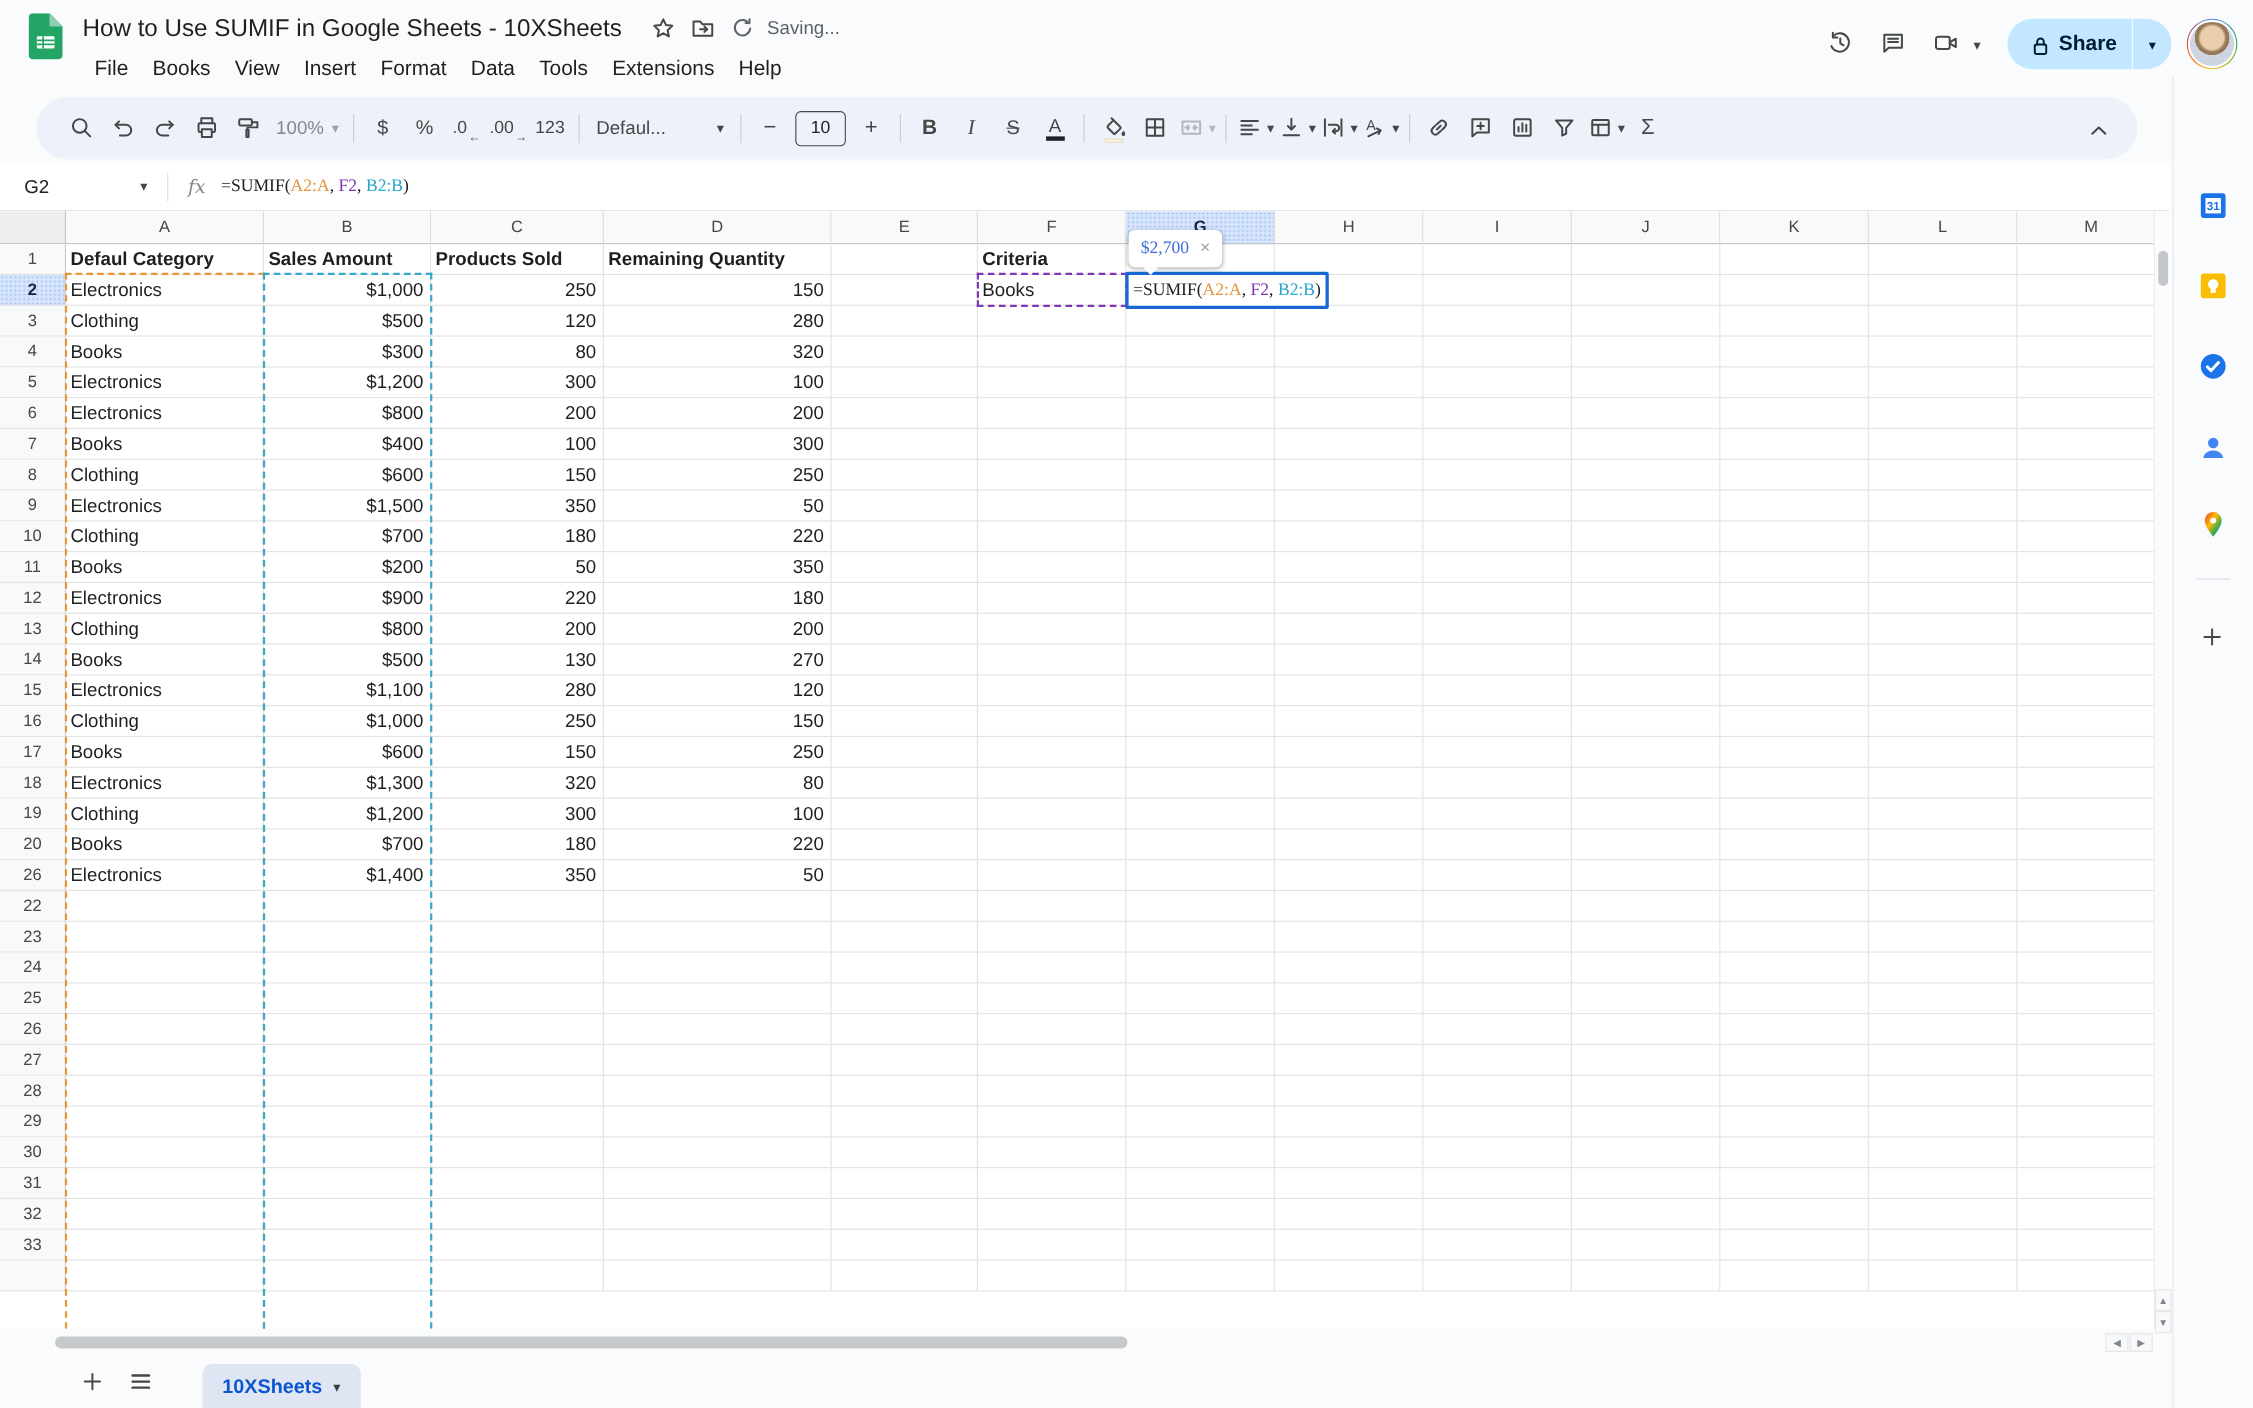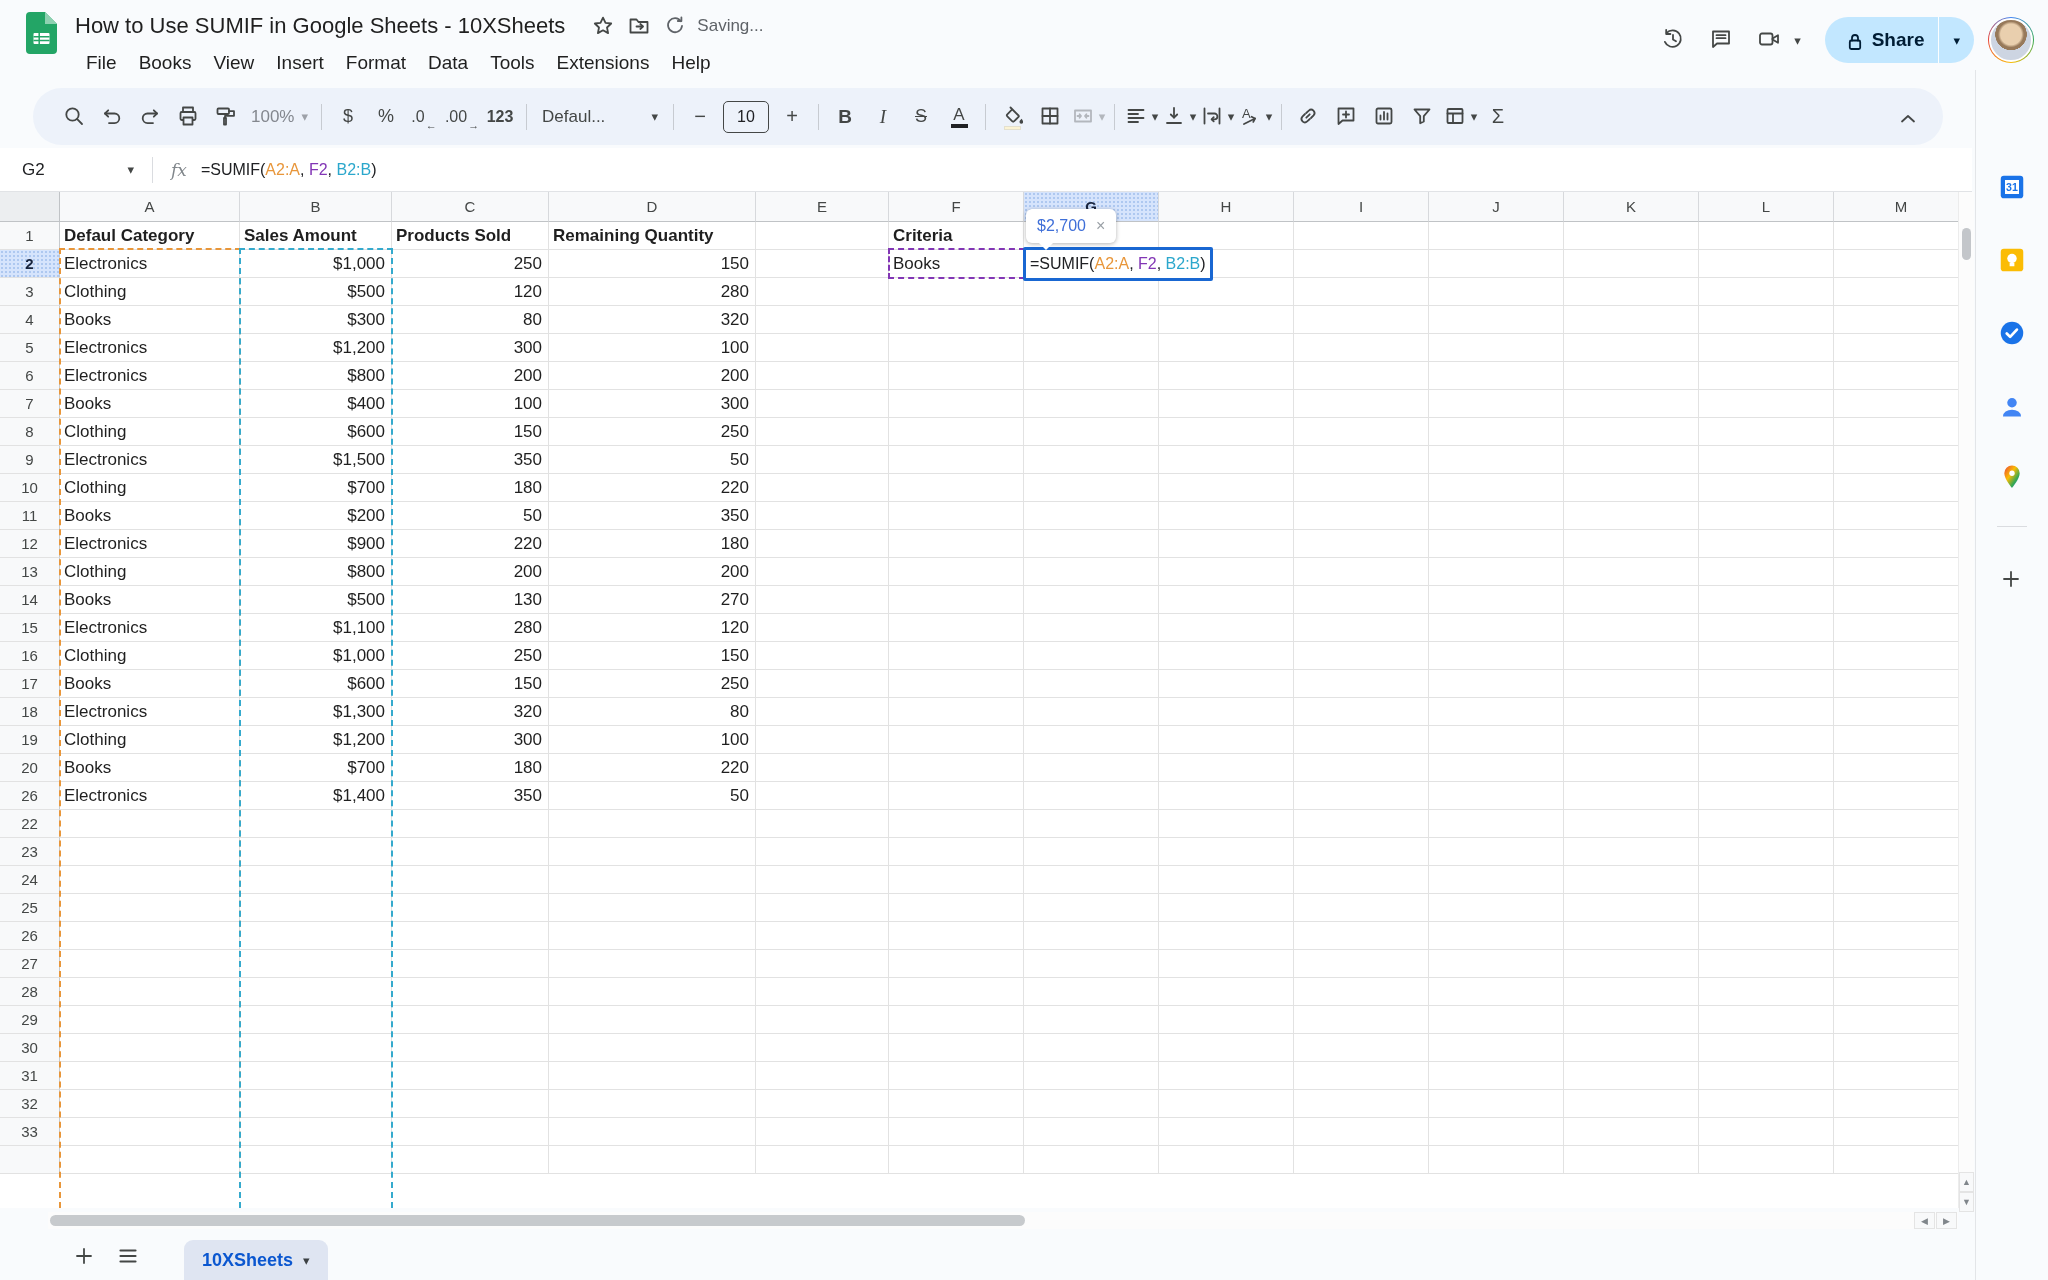--- a/index.html
+++ b/index.html
@@ -1,18 +1,18 @@
 <!DOCTYPE html>
 <html><head>
 <meta charset="utf-8">
 <style>
   html,body{margin:0;padding:0;width:2048px;height:1280px;overflow:hidden;
     font-family:"Liberation Sans",sans-serif;background:#f9fbfd;color:#202124;}
   #app{position:relative;width:2048px;height:1280px;}
-  .mono{font-family:Liberation Sans, sans-serif;}
+  .mono{font-family:Liberation Serif, serif;}
 
   
   #topbar{position:absolute;left:0;top:0;width:2048px;height:86px;background:#f9fbfd;display:flex;align-items:flex-start;}
   #logo{margin:12px 18px 0 26px;}
   .head-col{display:flex;flex-direction:column;}
   .title-row{display:flex;align-items:center;height:40px;margin-top:6px;}
   #doc-title{font-size:22px;color:#1f1f1f;margin-right:20px;white-space:nowrap;}
   .hicon{display:flex;align-items:center;justify-content:center;width:36px;height:36px;border-radius:50%;}
   .saving{font-size:17px;color:#5f6368;margin-left:4px;}
   #menubar{display:flex;align-items:center;height:34px;}
@@ -241,21 +241,21 @@
     <span class="tbi txtbtn">$</span>
     <span class="tbi txtbtn">%</span>
     <span class="tbi">
       <span style="font-size:16px;font-weight:500">.0</span>
         <span class="subarrow">←</span>
     </span>
     <span class="tbi">
       <span style="font-size:16px;font-weight:500">.00</span>
         <span class="subarrow">→</span>
     </span>
-    <span class="tbi" style="font-size:16px;font-weight:700">123</span>
+    <span class="tbi" style="font-size:16px;font-weight:400">123</span>
     <span class="tdiv"></span>
     <span class="tbi" id="font-select">
       <span>Defaul...</span>
       <span class="caret">▾</span>
     </span>
     <span class="tdiv"></span>
     <span class="tbi" style="font-size:20px">−</span>
     <span id="font-size-box">10</span>
     <span class="tbi" style="font-size:20px">+</span>
     <span class="tdiv"></span>

